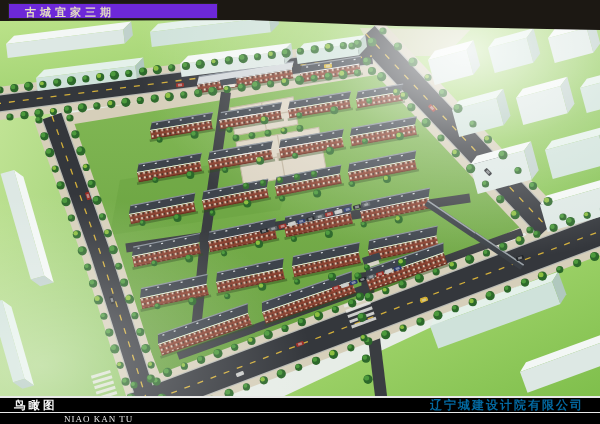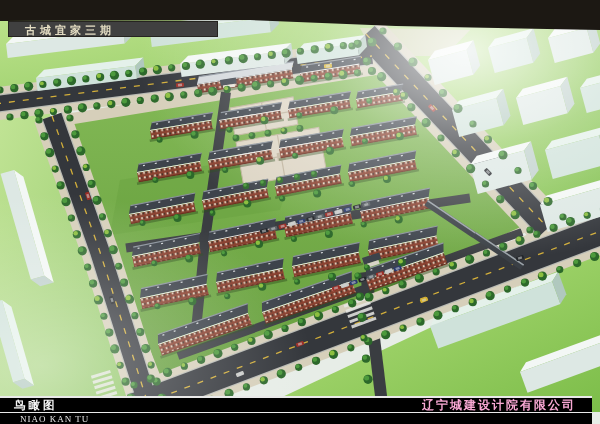--- a/index.html
+++ b/index.html
@@ -4,43 +4,43 @@
 <style>
   html,body{margin:0;padding:0;background:#222;}
   #board{
     position:relative;width:600px;height:424px;overflow:hidden;
     background:#e9efe9;font-family:"Liberation Sans",sans-serif;
   }
   #scene{position:absolute;left:0;top:0;width:600px;height:424px;display:block;}
   
   #title-plate{
     position:absolute;left:8px;top:3px;width:210px;height:16px;
-    background:#404040;border:1px solid #262420;
+    background:#6d28d9;border:1px solid #262420;
     color:#e3dcc2;font-size:11px;font-weight:bold;letter-spacing:4px;
     line-height:16px;padding-left:16px;box-sizing:border-box;
-    font-family:"Liberation Sans","DejaVu Sans",sans-serif;white-space:nowrap;margin-top:18px;
+    font-family:"Liberation Sans","DejaVu Sans",sans-serif;white-space:nowrap;
   }
   
   #footer{
-    position:absolute;left:0;right:8px;bottom:0;background:#000;
+    position:absolute;left:0;right:0;bottom:0;background:#000;
   }
   #footer .f-top{
     display:flex;justify-content:space-between;align-items:center;
     height:14px;border-top:2px solid #e9e9e9;border-bottom:1px solid #e9e9e9;
     padding:0 16px 0 14px;
   }
   #footer .f-top .cn-left{
     color:#f4f4f4;font-weight:bold;font-size:11.5px;letter-spacing:3px;white-space:nowrap;
   }
   #footer .f-top .cn-right{
-    color:#f9a8d4;font-weight:bold;font-size:12px;letter-spacing:2px;white-space:nowrap;
+    color:#0369a1;font-weight:bold;font-size:12px;letter-spacing:2px;white-space:nowrap;
   }
   #footer .f-bottom{
     display:flex;justify-content:space-between;align-items:center;
-    height:11px;padding:0 4px 0 20px;
+    height:11px;padding:0 4px 0 20px;margin-left:44px;
   }
   #footer .f-bottom span{
     color:#e9e9e9;font-family:"Liberation Serif","DejaVu Serif",serif;
     font-size:9px;letter-spacing:1px;white-space:nowrap;
   }
 </style>
 </head>
 <body>
 
 <div id="board">

